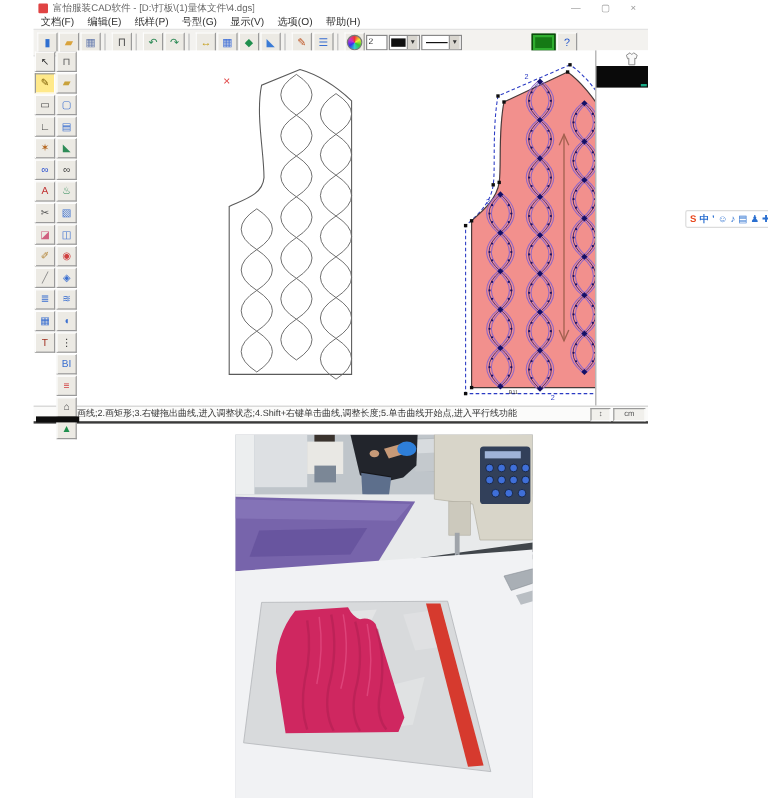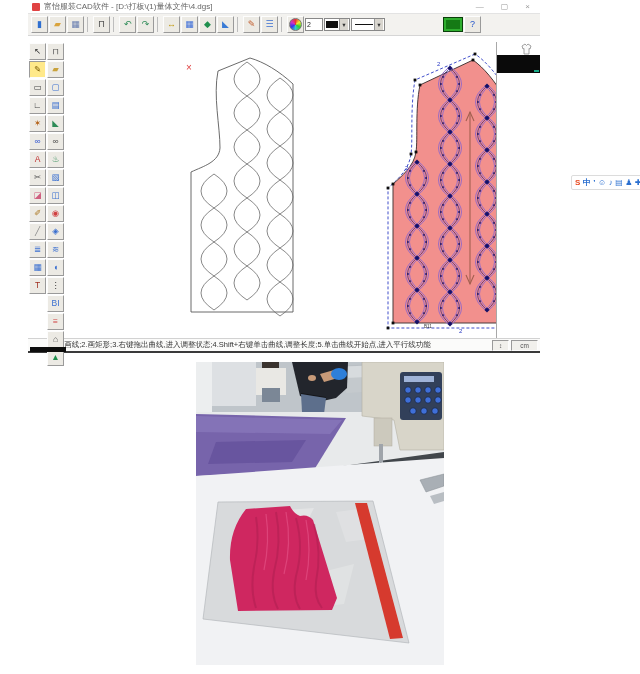--- a/index.html
+++ b/index.html
@@ -71,20 +71,29 @@
   <div class="titlebar">
     <span class="app-ico"></span>
     <span class="title">富怡服装CAD软件 - [D:\打板\(1)量体文件\4.dgs]</span>
     <span class="winctl">
       <span>—</span>
       <span>▢</span>
       <span>×</span>
     </span>
   </div>
 
+  <div class="menubar">
+    <span class="menu-item">文档(F)</span>
+      <span class="menu-item">编辑(E)</span>
+      <span class="menu-item">纸样(P)</span>
+      <span class="menu-item">号型(G)</span>
+      <span class="menu-item">显示(V)</span>
+      <span class="menu-item">选项(O)</span>
+      <span class="menu-item">帮助(H)</span>
+  </div>
 
   <div class="toolbar" id="toolbar">
       <span class="tile" style="color: rgb(47, 111, 208);">▮</span>
       <span class="tile" style="color: rgb(217, 163, 60);">▰</span>
       <span class="tile" style="color: rgb(106, 127, 176);">▦</span>
       <span class="sep"></span>
       <span class="tile" style="color: rgb(85, 85, 85);">Π</span>
       <span class="sep"></span>
       <span class="tile" style="color: rgb(46, 139, 87);">↶</span>
       <span class="tile" style="color: rgb(46, 139, 87);">↷</span>

